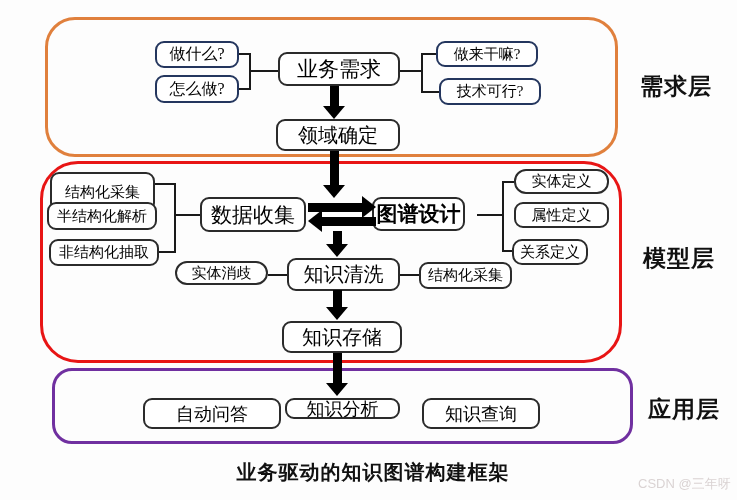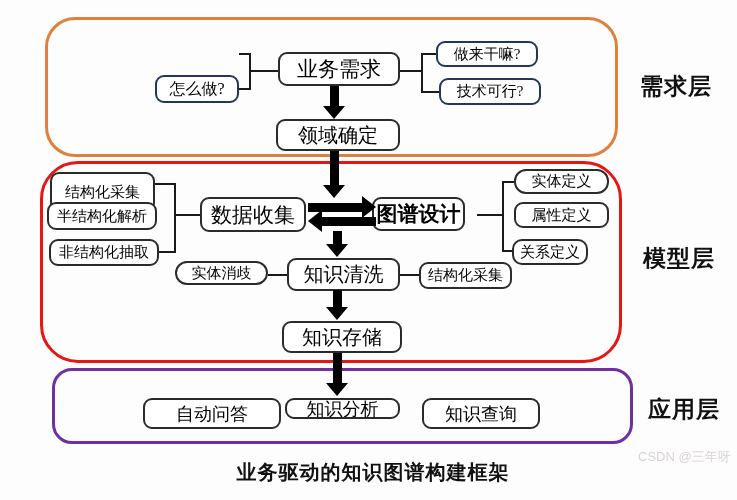--- a/index.html
+++ b/index.html
@@ -74,38 +74,39 @@
   #a4 { left:308px; top:210px; width:68px; }
   #a5 { left:326px; top:231px; height:26px; }
   #a6 { left:326px; top:290px; height:30px; }
   #a7 { left:326px; top:353px; height:43px; }
 
   #diagram-title {
     position:absolute; left:208px; top:459px; width:330px;
     text-align:center; font-weight:bold; font-size:20px; color:#111; letter-spacing:1px;
   }
   #watermark {
-    position:absolute; left:638px; top:448px; font-size:13px; color:#dad3d3;
+    position:absolute; left:638px; top:475px; font-size:13px; color:#dad3d3;
     font-family:"Liberation Sans","DejaVu Sans",sans-serif;
     text-align:center;
   }
 </style>
 </head>
 <body>
 
 <div id="stage">
 
   <div class="layer-box" id="req-box" style="border-color: rgb(224, 128, 61);"></div>
   <div class="layer-box" id="model-box" style="border-color: rgb(232, 21, 21);"></div>
   <div class="layer-box" id="app-box" style="border-color: rgb(112, 48, 160);"></div>
 
   <div class="layer-label" id="req-label">需求层</div>
   <div class="layer-label" id="model-label">模型层</div>
   <div class="layer-label" id="app-label">应用层</div>
 
+  <div class="node navy f16" id="n-what">做什么?</div>
   <div class="node navy f16" id="n-how">怎么做?</div>
   <div class="node f21" id="n-need">业务需求</div>
   <div class="node navy f15" id="n-why">做来干嘛?</div>
   <div class="node navy f15" id="n-feas">技术可行?</div>
   <div class="node f20" id="n-domain">领域确定</div>
 
   <div class="node f15" id="n-struct">结构化采集</div>
   <div class="node f15" id="n-semi">半结构化解析</div>
   <div class="node f15" id="n-unstruct">非结构化抽取</div>
   <div class="node f21" id="n-datacol">数据收集</div>

